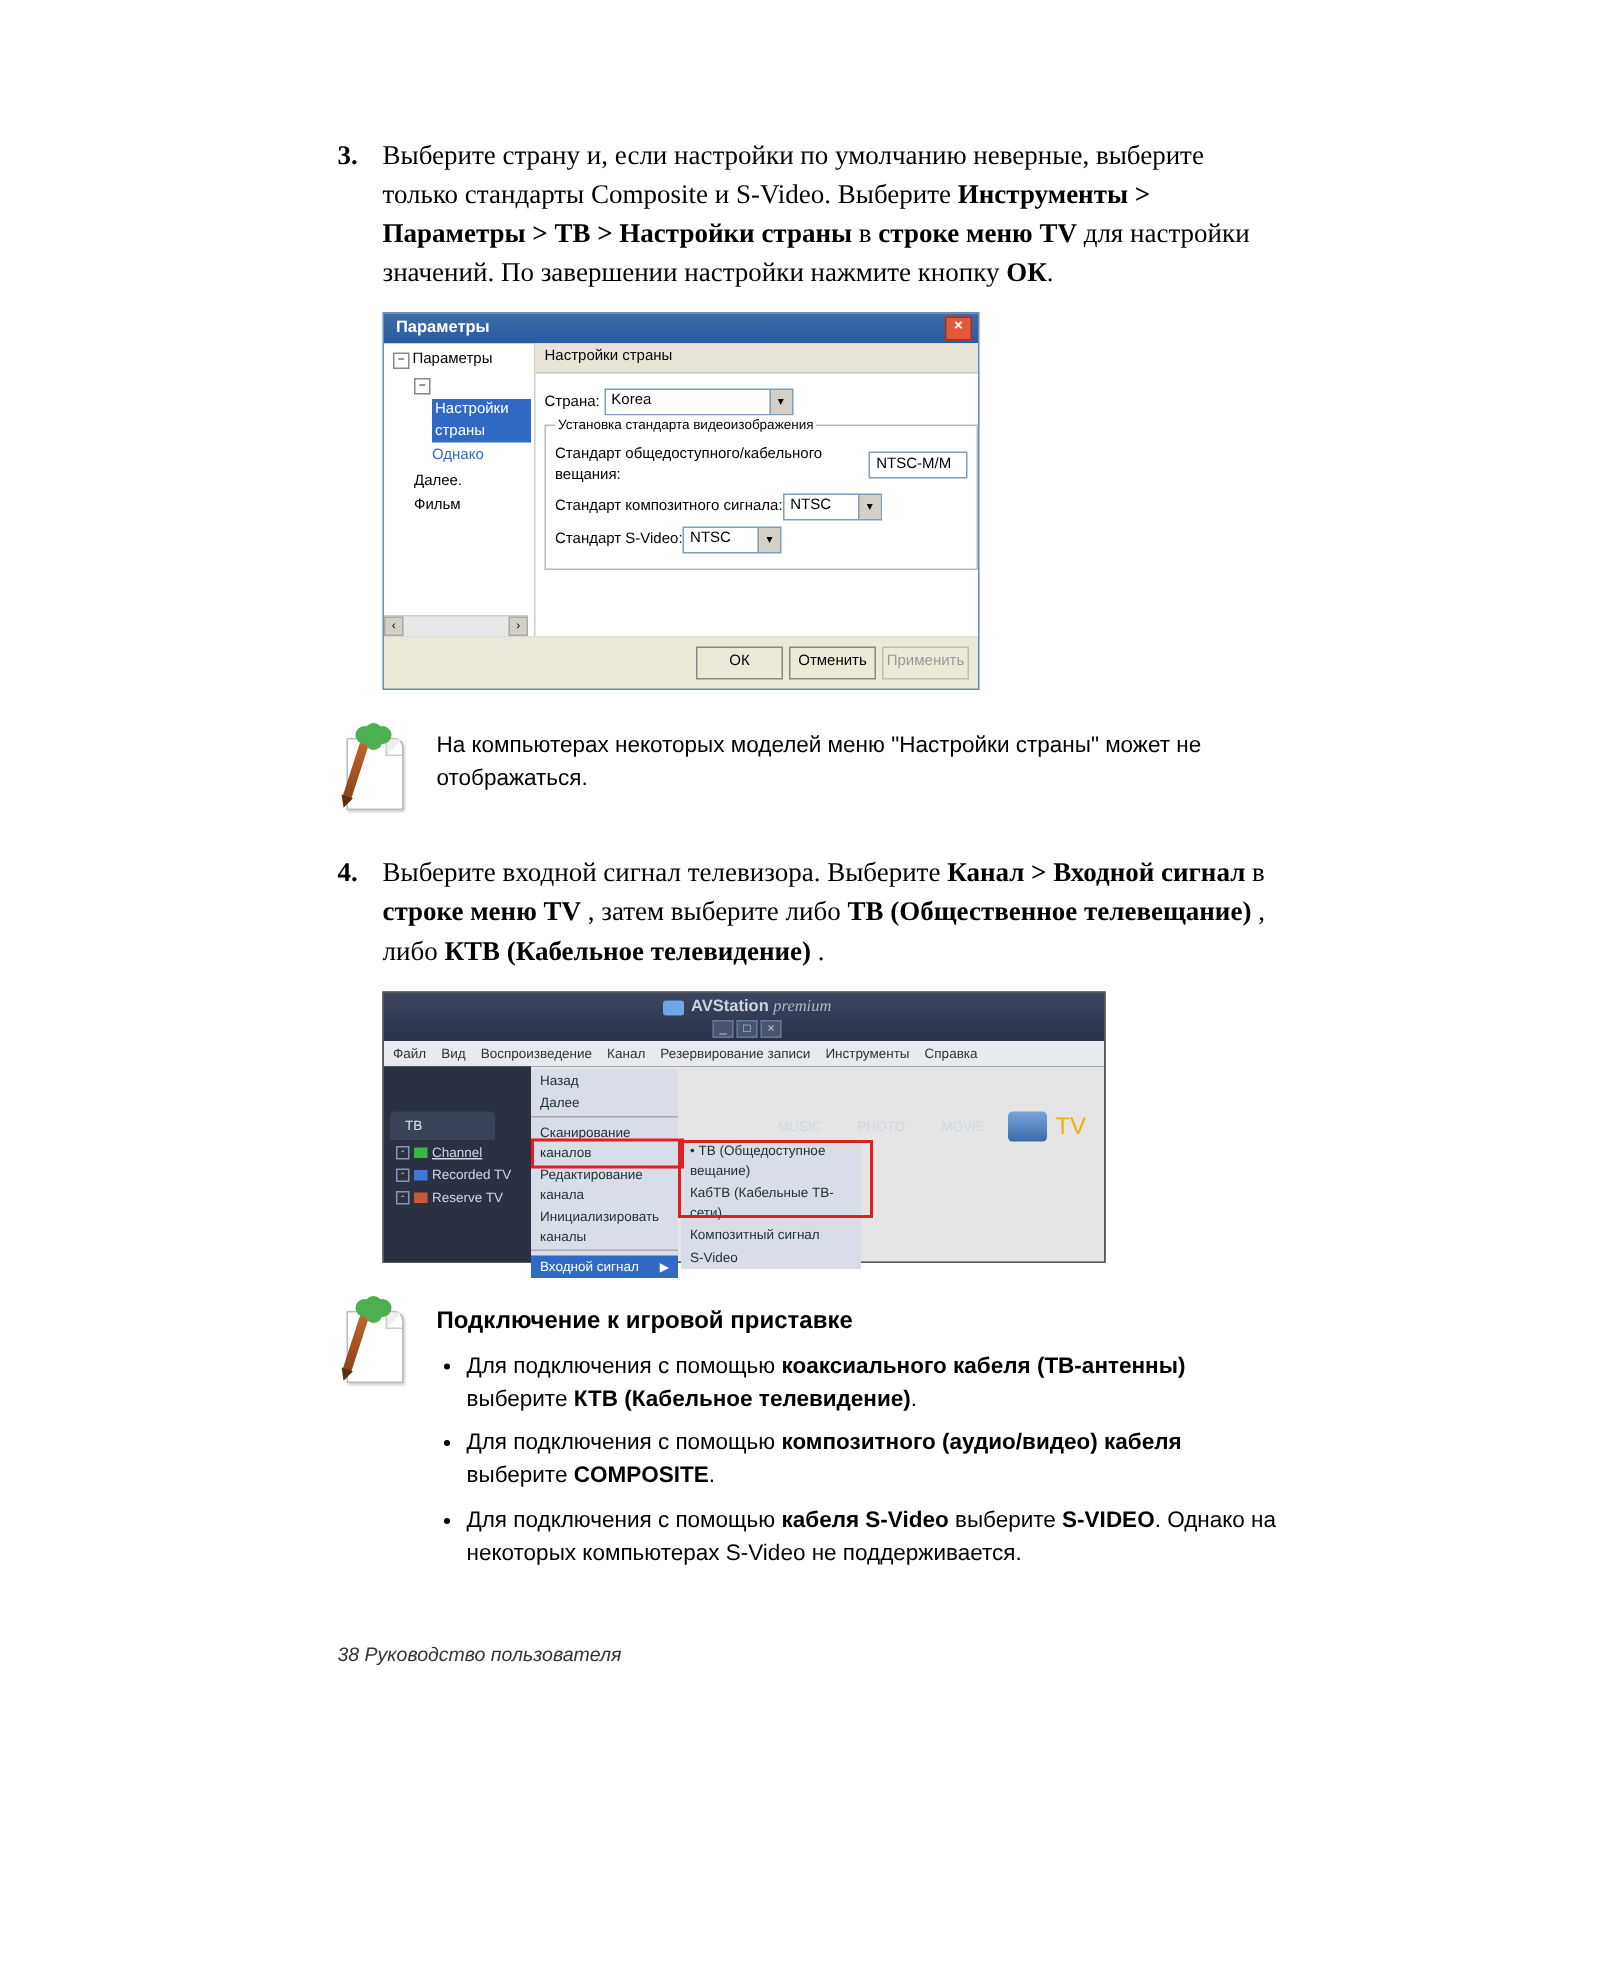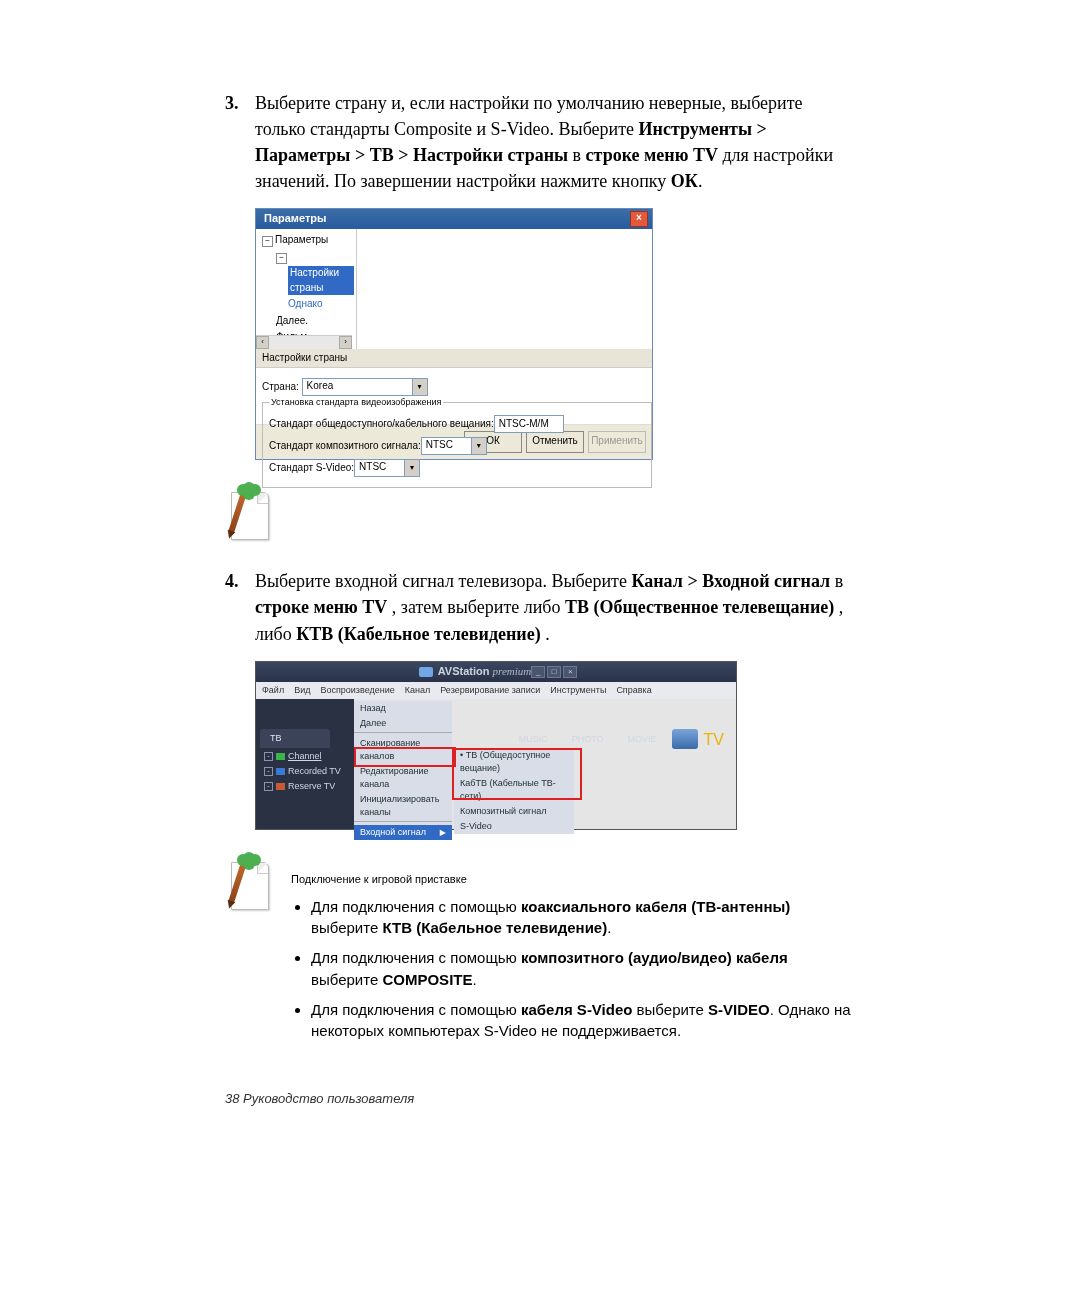--- a/index.html
+++ b/index.html
@@ -65,21 +65,20 @@
     color: #fff;
     text-align: center;
     line-height: 12px;
     font-size: 10px;
     font-family: Arial;
   }
   .dlg-body {
     display: flex;
     height: 195px;
     background: #fff;
-    flex-direction: column;
   }
   .dlg-tree {
     width: 96px;
     border-right: 1px solid #ccc;
     padding: 4px 2px;
     position: relative;
   }
   .tree-root {
     margin-left: 4px;
   }
@@ -263,20 +262,21 @@
     color: #cdd4e0;
     border: 1px solid #555;
   }
   .av-title {
     display: flex;
     justify-content: center;
     align-items: center;
     background: linear-gradient(#3a4660, #2a3248);
     padding: 2px 4px 2px 8px;
     font-size: 11px;
+    flex-direction: column;
   }
   .av-title-left {
     display: flex;
     align-items: center;
     gap: 5px;
   }
   .av-logo {
     width: 14px; height: 10px;
     background: #6ea6e6;
     border-radius: 2px;
@@ -404,23 +404,23 @@
     position: absolute;
     border: 2px solid #e02020;
     top: 49px; left: 98px;
     width: 126px; height: 48px;
     z-index: 5;
     pointer-events: none;
   }
 
   .sans-h {
     font-family: Arial, Helvetica, sans-serif;
-    font-weight: normal;
-    font-size: 11px;
-    margin: 16px 0 8px 0;
+    font-weight: bold;
+    font-size: 16px;
+    margin: 1px 0 8px 0;
   }
   ul.bullets {
     padding-left: 20px;
     margin: 4px 0;
   }
   ul.bullets li { margin-bottom: 8px; }
   .footer {
     margin-top: 40px;
     font-style: italic;
     font-family: Arial, sans-serif;
@@ -513,20 +513,21 @@
   </div>
 
   <div class="note">
     <div class="note-icon">
       <div class="paper">
           <div class="fold"></div>
         </div>
       <div class="pen"></div>
       <div class="clover"></div>
     </div>
+    <div class="sans">На компьютерах некоторых моделей меню "Настройки страны" может не отображаться.</div>
   </div>
 
   <ol class="steps">
     <li>
       <span class="num">4.</span>
       <span class="body">
         <span>Выберите входной сигнал телевизора. Выберите </span>
         <span class="bold">Канал &gt; Входной сигнал</span>
         <span> в </span>
         <span class="bold">строке меню TV</span>

